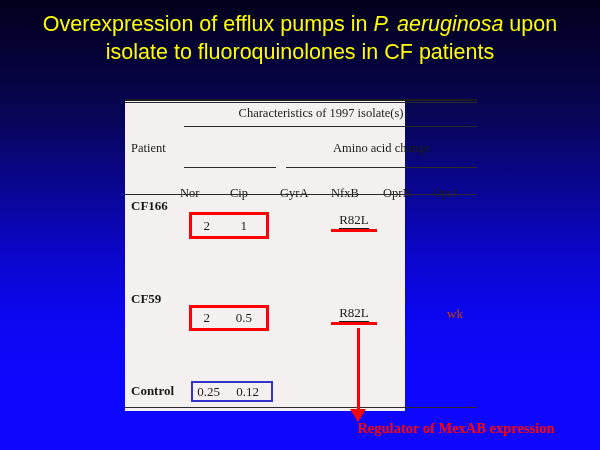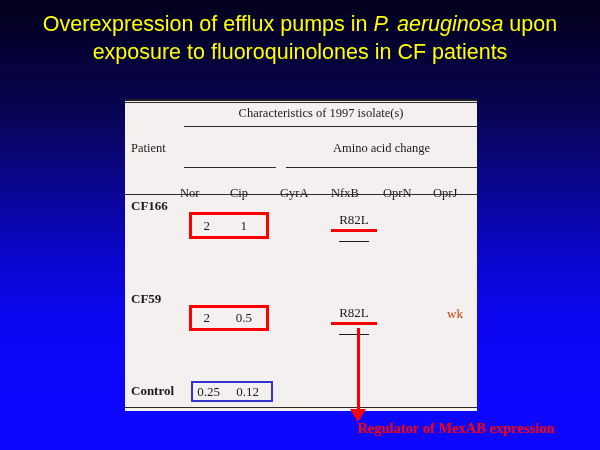--- a/index.html
+++ b/index.html
@@ -45,21 +45,21 @@
     font-weight: normal;
     letter-spacing: 0px;
   }
   #title .ital { font-style: italic; text-align: center; }
 
   
   #table-panel {
     position: absolute;
     left: 125px;
     top: 99px;
-    width: 352px;
+    width: 280px;
     height: 312px;
     background: #f5f0f0;
   }
 
   .rule {
     position: absolute;
     background: #2b2b2b;
     height: 1px;
   }
   .rule.thick { height: 2px; background: #1e1e1e; }
@@ -159,21 +159,21 @@
   .aa {
     position: absolute;
     font-family: "Liberation Serif", serif;
     font-size: 13px;
     color: #1b1b1b;
     text-align: center;
     width: 46px;
   }
   .aa .txt {
     border-bottom: 1.5px solid #1b1b1b;
-    padding-bottom: 14px;
+    padding-bottom: 1px;
   }
   .aa .redline {
     display: block;
     height: 2.5px;
     background: #ff0000;
     margin-top: 1px;
   }
   #aa-cf166 { left: 206px; top: 113px; }
   #aa-cf59  { left: 206px; top: 206px; }
 
@@ -227,21 +227,21 @@
     font-size: 12px;
   }
 </style>
 </head>
 <body>
 
 <div id="slide">
 
   <div id="title">
     <span>Overexpression of efflux pumps in </span><span class="ital">P. aeruginosa</span><span> upon</span><br>
-    <span>exposure to fluoroquinolones in CF patients</span>
+    <span>isolate to fluoroquinolones in CF patients</span>
   </div>
 
   <div id="table-panel">
 
     <div class="rule thick" id="rule-top"></div>
     <div class="rule" id="rule-top2"></div>
 
     <div class="cell" id="char-hdr">Characteristics of 1997 isolate(s)</div>
     <div class="rule" id="rule-charhdr"></div>
 

